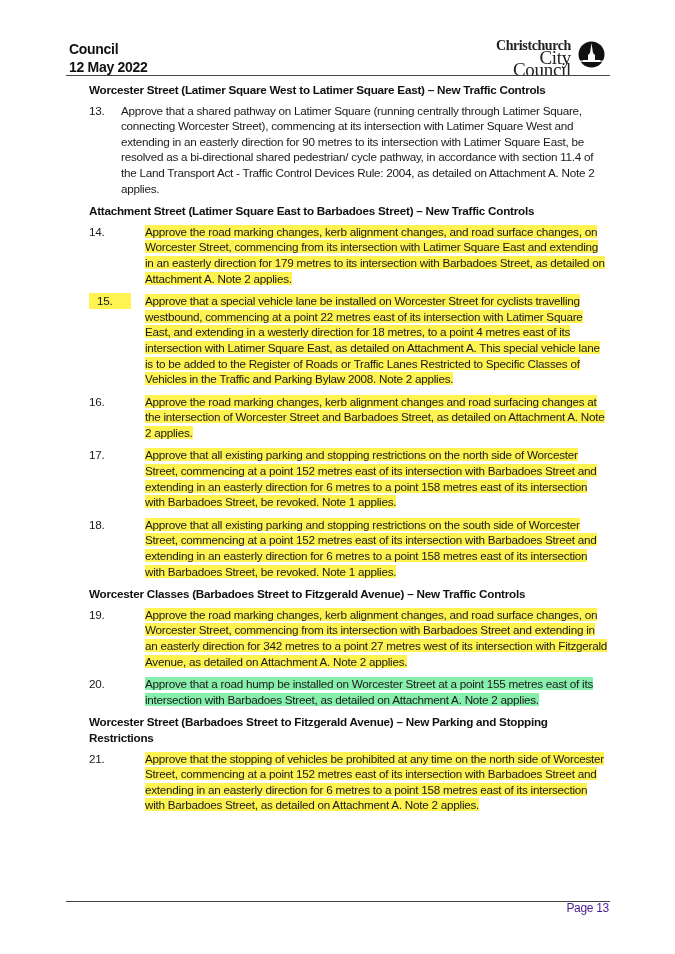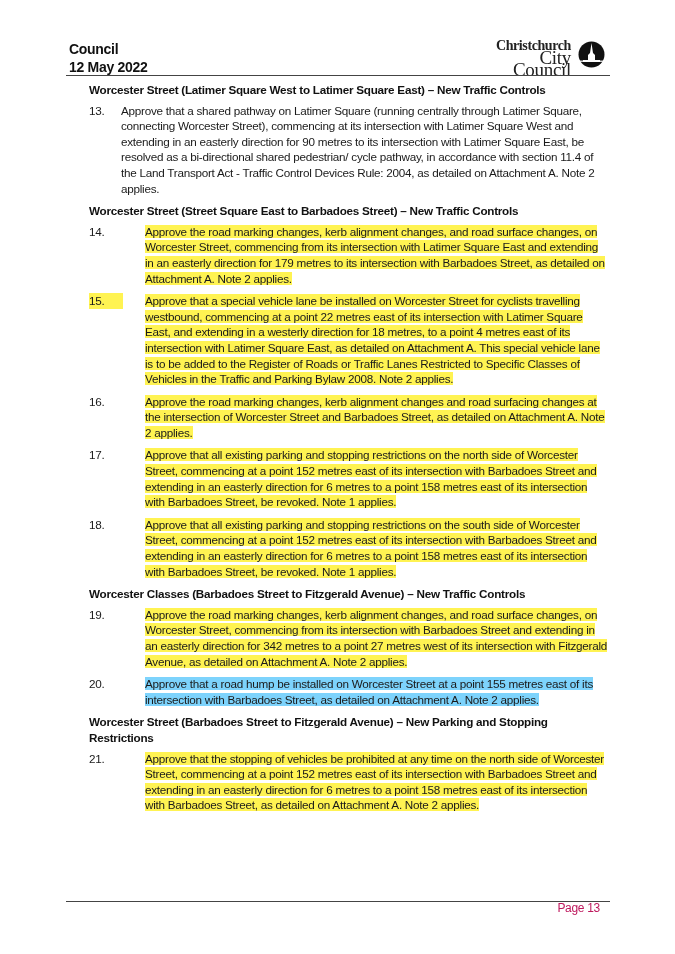--- a/index.html
+++ b/index.html
@@ -6,26 +6,26 @@
   body { width:675px; height:954px; position:relative; overflow:hidden;
          font-family:"Liberation Sans", sans-serif; color:#1a1a1a; }
   .hdr-left { position:absolute; left:69px; top:40px; font-weight:bold; font-size:14px; line-height:18px; letter-spacing:-0.3px; color:#111; }
   .logo { position:absolute; left:478px; top:40px; width:130px; height:30px; }
   .logo-text { position:absolute; right:37px; top:0; text-align:right; font-family:"Liberation Serif", serif; line-height:12px; color:#222; }
   .logo-l1 { font-weight:bold; font-size:14px; letter-spacing:-0.4px; }
   .logo-l2 { font-size:19px; letter-spacing:-0.3px; }
   .logo-mark { position:absolute; right:3px; top:1px; width:27px; height:27px; }
   .rule-top { position:absolute; left:66px; top:75px; width:544px; height:0; border-top:1.5px solid #444; }
   .rule-bot { position:absolute; left:66px; top:901px; width:544px; height:0; border-top:1.5px solid #444; }
-  .page-no { position:absolute; right:75px; top:901px; font-size:12px; color:#be185d; letter-spacing:-0.3px; }
+  .page-no { position:absolute; right:66px; top:901px; font-size:12px; color:#4c1d95; letter-spacing:-0.3px; }
   .content { position:absolute; left:89px; top:82px; width:520px; font-size:11.7px; line-height:15.6px; letter-spacing:-0.25px; }
   .heading { font-weight:bold; margin:0 0 5px 0; color:#111; }
   .item { position:relative; padding-left:32px; margin:0 0 7px 0; }
   .num { position:absolute; left:0; top:0; }
-  .num.hl { background:#fff352; padding-right:18px; }
+  .num.hl { background:#fff352; padding-right:18px;padding-left:8px; }
   .hl-text { background:#fff352; box-decoration-break:clone;margin-left:24px; -webkit-box-decoration-break:clone; }
 </style>
 </head>
 <body>
 
 <div class="hdr-left">
   <div>Council</div>
   <div>12 May 2022</div>
 </div>
 
@@ -39,27 +39,27 @@
     <path d="M13.5 2 L15 12 L17 14 L17 19 L22 19 L22 21 L5 21 L5 19 L10 19 L10 14 L12 12 Z" fill="#fff"></path>
     <rect x="0" y="19.6" width="27" height="1.2" fill="#fff"></rect>
   </svg>
 </div>
 
 <div class="rule-top"></div>
 
 <div class="content" id="content">
     <div class="heading">Worcester Street (Latimer Square West to Latimer Square East) – New Traffic Controls</div>
     <div class="item"><span class="num">13.</span><span>Approve that a shared pathway on Latimer Square (running centrally through Latimer Square, connecting Worcester Street), commencing at its intersection with Latimer Square West and extending in an easterly direction for 90 metres to its intersection with Latimer Square East, be resolved as a bi-directional shared pedestrian/ cycle pathway, in accordance with section 11.4 of the Land Transport Act - Traffic Control Devices Rule: 2004, as detailed on Attachment A. Note 2 applies.</span></div>
-    <div class="heading">Worcester Street (Street Square East to Barbadoes Street) – New Traffic Controls</div>
+    <div class="heading">Attachment Street (Latimer Square East to Barbadoes Street) – New Traffic Controls</div>
     <div class="item"><span class="num">14.</span><span class="hl-text" style="background: rgb(255, 243, 82);">Approve the road marking changes, kerb alignment changes, and road surface changes, on Worcester Street, commencing from its intersection with Latimer Square East and extending in an easterly direction for 179 metres to its intersection with Barbadoes Street, as detailed on Attachment A. Note 2 applies.</span></div>
     <div class="item"><span class="num hl" style="background: rgb(255, 243, 82);">15.</span><span class="hl-text" style="background: rgb(255, 243, 82);">Approve that a special vehicle lane be installed on Worcester Street for cyclists travelling westbound, commencing at a point 22 metres east of its intersection with Latimer Square East, and extending in a westerly direction for 18 metres, to a point 4 metres east of its intersection with Latimer Square East, as detailed on Attachment A. This special vehicle lane is to be added to the Register of Roads or Traffic Lanes Restricted to Specific Classes of Vehicles in the Traffic and Parking Bylaw 2008. Note 2 applies.</span></div>
     <div class="item"><span class="num">16.</span><span class="hl-text" style="background: rgb(255, 243, 82);">Approve the road marking changes, kerb alignment changes and road surfacing changes at the intersection of Worcester Street and Barbadoes Street, as detailed on Attachment A. Note 2 applies.</span></div>
     <div class="item"><span class="num">17.</span><span class="hl-text" style="background: rgb(255, 243, 82);">Approve that all existing parking and stopping restrictions on the north side of Worcester Street, commencing at a point 152 metres east of its intersection with Barbadoes Street and extending in an easterly direction for 6 metres to a point 158 metres east of its intersection with Barbadoes Street, be revoked. Note 1 applies.</span></div>
     <div class="item"><span class="num">18.</span><span class="hl-text" style="background: rgb(255, 243, 82);">Approve that all existing parking and stopping restrictions on the south side of Worcester Street, commencing at a point 152 metres east of its intersection with Barbadoes Street and extending in an easterly direction for 6 metres to a point 158 metres east of its intersection with Barbadoes Street, be revoked. Note 1 applies.</span></div>
     <div class="heading">Worcester Classes (Barbadoes Street to Fitzgerald Avenue) – New Traffic Controls</div>
     <div class="item"><span class="num">19.</span><span class="hl-text" style="background: rgb(255, 243, 82);">Approve the road marking changes, kerb alignment changes, and road surface changes, on Worcester Street, commencing from its intersection with Barbadoes Street and extending in an easterly direction for 342 metres to a point 27 metres west of its intersection with Fitzgerald Avenue, as detailed on Attachment A. Note 2 applies.</span></div>
-    <div class="item"><span class="num">20.</span><span class="hl-text" style="background: #7dd3fc;">Approve that a road hump be installed on Worcester Street at a point 155 metres east of its intersection with Barbadoes Street, as detailed on Attachment A. Note 2 applies.</span></div>
+    <div class="item"><span class="num">20.</span><span class="hl-text" style="background: #86efac;">Approve that a road hump be installed on Worcester Street at a point 155 metres east of its intersection with Barbadoes Street, as detailed on Attachment A. Note 2 applies.</span></div>
     <div class="heading">Worcester Street (Barbadoes Street to Fitzgerald Avenue) – New Parking and Stopping Restrictions</div>
     <div class="item"><span class="num">21.</span><span class="hl-text" style="background: rgb(255, 243, 82);">Approve that the stopping of vehicles be prohibited at any time on the north side of Worcester Street, commencing at a point 152 metres east of its intersection with Barbadoes Street and extending in an easterly direction for 6 metres to a point 158 metres east of its intersection with Barbadoes Street, as detailed on Attachment A. Note 2 applies.</span></div>
   </div>
 
 <div class="rule-bot"></div>
 <div class="page-no">Page 13</div>
 
 </body></html>

